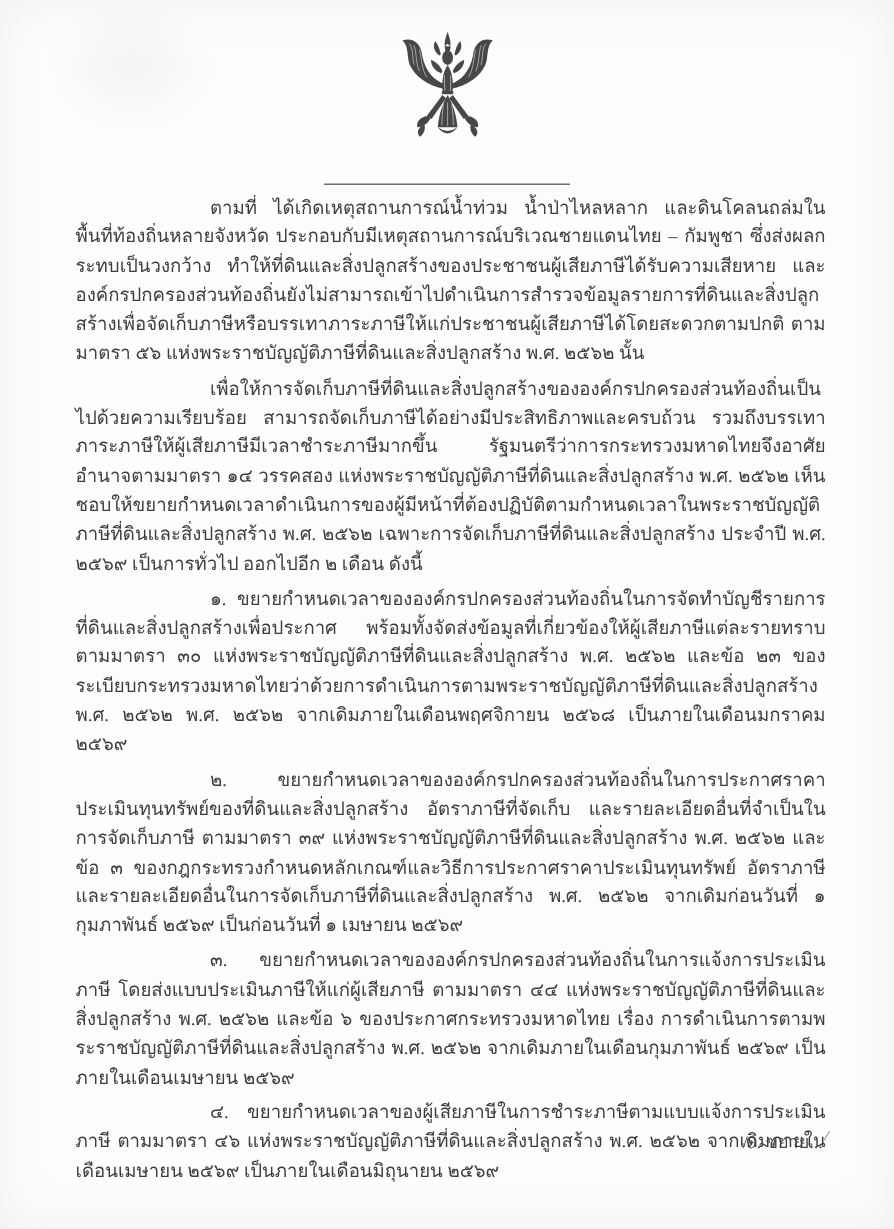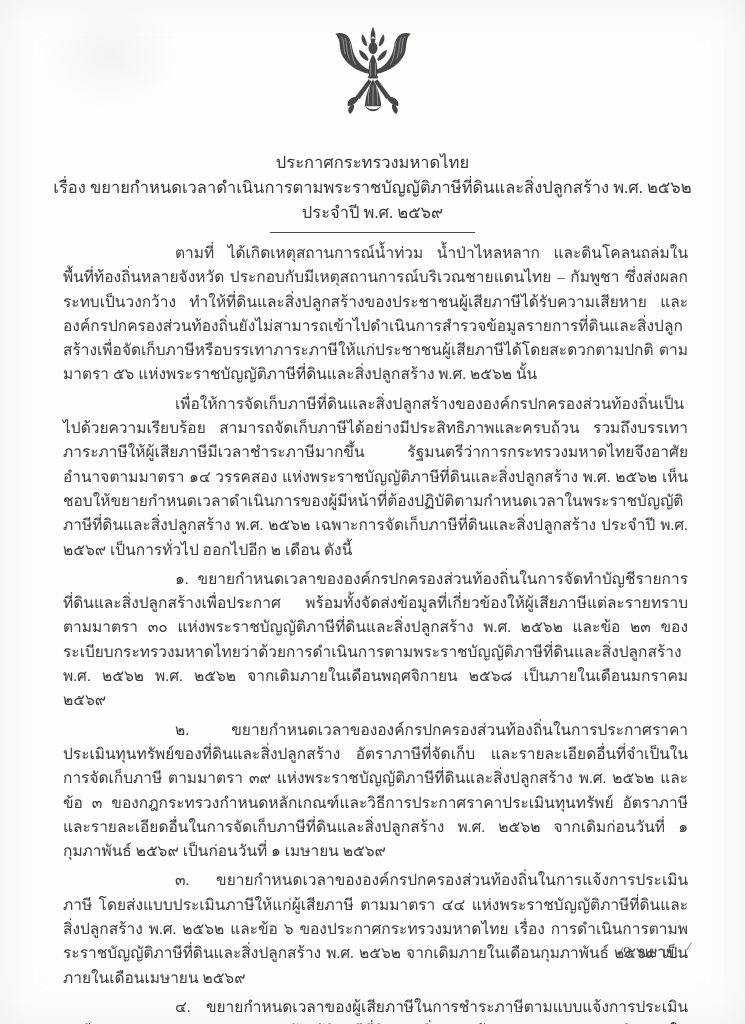--- a/index.html
+++ b/index.html
@@ -113,25 +113,20 @@
         <path d="M80,46 C85,38 85,27 87,19"></path>
         <path d="M57,44 C57,50 57,55 57.5,59"></path>
         <path d="M63,44 C63,50 63,55 62.5,59"></path>
         <path d="M56,72 C55,79 54.5,86 54.5,92"></path>
         <path d="M60,70 L60,93"></path>
         <path d="M64,72 C65,79 65.5,86 65.5,92"></path>
       </g>
     </svg>
   </div>
 
-  <div class="title-block">
-    <div>ประกาศกระทรวงมหาดไทย</div>
-    <div>เรื่อง ขยายกำหนดเวลาดำเนินการตามพระราชบัญญัติภาษีที่ดินและสิ่งปลูกสร้าง พ.ศ. ๒๕๖๒</div>
-    <div>ประจำปี พ.ศ. ๒๕๖๙</div>
-  </div>
 
   <hr class="divider">
 
   <div class="body-block">
     <p class="body-par">ตามที่ ได้เกิดเหตุสถานการณ์น้ำท่วม น้ำป่าไหลหลาก และดินโคลนถล่มในพื้นที่ท้องถิ่นหลายจังหวัด ประกอบกับมีเหตุสถานการณ์บริเวณชายแดนไทย – กัมพูชา ซึ่งส่งผลกระทบเป็นวงกว้าง ทำให้ที่ดินและสิ่งปลูกสร้างของประชาชนผู้เสียภาษีได้รับความเสียหาย และองค์กรปกครองส่วนท้องถิ่นยังไม่สามารถเข้าไปดำเนินการสำรวจข้อมูลรายการที่ดินและสิ่งปลูกสร้างเพื่อจัดเก็บภาษีหรือบรรเทาภาระภาษีให้แก่ประชาชนผู้เสียภาษีได้โดยสะดวกตามปกติ ตามมาตรา ๕๖ แห่งพระราชบัญญัติภาษีที่ดินและสิ่งปลูกสร้าง พ.ศ. ๒๕๖๒ นั้น</p>
     <p class="body-par">เพื่อให้การจัดเก็บภาษีที่ดินและสิ่งปลูกสร้างขององค์กรปกครองส่วนท้องถิ่นเป็นไปด้วยความเรียบร้อย สามารถจัดเก็บภาษีได้อย่างมีประสิทธิภาพและครบถ้วน รวมถึงบรรเทาภาระภาษีให้ผู้เสียภาษีมีเวลาชำระภาษีมากขึ้น รัฐมนตรีว่าการกระทรวงมหาดไทยจึงอาศัยอำนาจตามมาตรา ๑๔ วรรคสอง แห่งพระราชบัญญัติภาษีที่ดินและสิ่งปลูกสร้าง พ.ศ. ๒๕๖๒ เห็นชอบให้ขยายกำหนดเวลาดำเนินการของผู้มีหน้าที่ต้องปฏิบัติตามกำหนดเวลาในพระราชบัญญัติภาษีที่ดินและสิ่งปลูกสร้าง พ.ศ. ๒๕๖๒ เฉพาะการจัดเก็บภาษีที่ดินและสิ่งปลูกสร้าง ประจำปี พ.ศ. ๒๕๖๙ เป็นการทั่วไป ออกไปอีก ๒ เดือน ดังนี้</p>
     <p class="body-par">๑. ขยายกำหนดเวลาขององค์กรปกครองส่วนท้องถิ่นในการจัดทำบัญชีรายการที่ดินและสิ่งปลูกสร้างเพื่อประกาศ พร้อมทั้งจัดส่งข้อมูลที่เกี่ยวข้องให้ผู้เสียภาษีแต่ละรายทราบ ตามมาตรา ๓๐ แห่งพระราชบัญญัติภาษีที่ดินและสิ่งปลูกสร้าง พ.ศ. ๒๕๖๒ และข้อ ๒๓ ของระเบียบกระทรวงมหาดไทยว่าด้วยการดำเนินการตามพระราชบัญญัติภาษีที่ดินและสิ่งปลูกสร้าง พ.ศ. ๒๕๖๒ พ.ศ. ๒๕๖๒ จากเดิมภายในเดือนพฤศจิกายน ๒๕๖๘ เป็นภายในเดือนมกราคม ๒๕๖๙</p>
     <p class="body-par">๒. ขยายกำหนดเวลาขององค์กรปกครองส่วนท้องถิ่นในการประกาศราคาประเมินทุนทรัพย์ของที่ดินและสิ่งปลูกสร้าง อัตราภาษีที่จัดเก็บ และรายละเอียดอื่นที่จำเป็นในการจัดเก็บภาษี ตามมาตรา ๓๙ แห่งพระราชบัญญัติภาษีที่ดินและสิ่งปลูกสร้าง พ.ศ. ๒๕๖๒ และข้อ ๓ ของกฎกระทรวงกำหนดหลักเกณฑ์และวิธีการประกาศราคาประเมินทุนทรัพย์ อัตราภาษี และรายละเอียดอื่นในการจัดเก็บภาษีที่ดินและสิ่งปลูกสร้าง พ.ศ. ๒๕๖๒ จากเดิมก่อนวันที่ ๑ กุมภาพันธ์ ๒๕๖๙ เป็นก่อนวันที่ ๑ เมษายน ๒๕๖๙</p>
     <p class="body-par">๓. ขยายกำหนดเวลาขององค์กรปกครองส่วนท้องถิ่นในการแจ้งการประเมินภาษี โดยส่งแบบประเมินภาษีให้แก่ผู้เสียภาษี ตามมาตรา ๔๔ แห่งพระราชบัญญัติภาษีที่ดินและสิ่งปลูกสร้าง พ.ศ. ๒๕๖๒ และข้อ ๖ ของประกาศกระทรวงมหาดไทย เรื่อง การดำเนินการตามพระราชบัญญัติภาษีที่ดินและสิ่งปลูกสร้าง พ.ศ. ๒๕๖๒ จากเดิมภายในเดือนกุมภาพันธ์ ๒๕๖๙ เป็นภายในเดือนเมษายน ๒๕๖๙</p>
     <p class="body-par">๔. ขยายกำหนดเวลาของผู้เสียภาษีในการชำระภาษีตามแบบแจ้งการประเมินภาษี ตามมาตรา ๔๖ แห่งพระราชบัญญัติภาษีที่ดินและสิ่งปลูกสร้าง พ.ศ. ๒๕๖๒ จากเดิมภายในเดือนเมษายน ๒๕๖๙ เป็นภายในเดือนมิถุนายน ๒๕๖๙</p>

